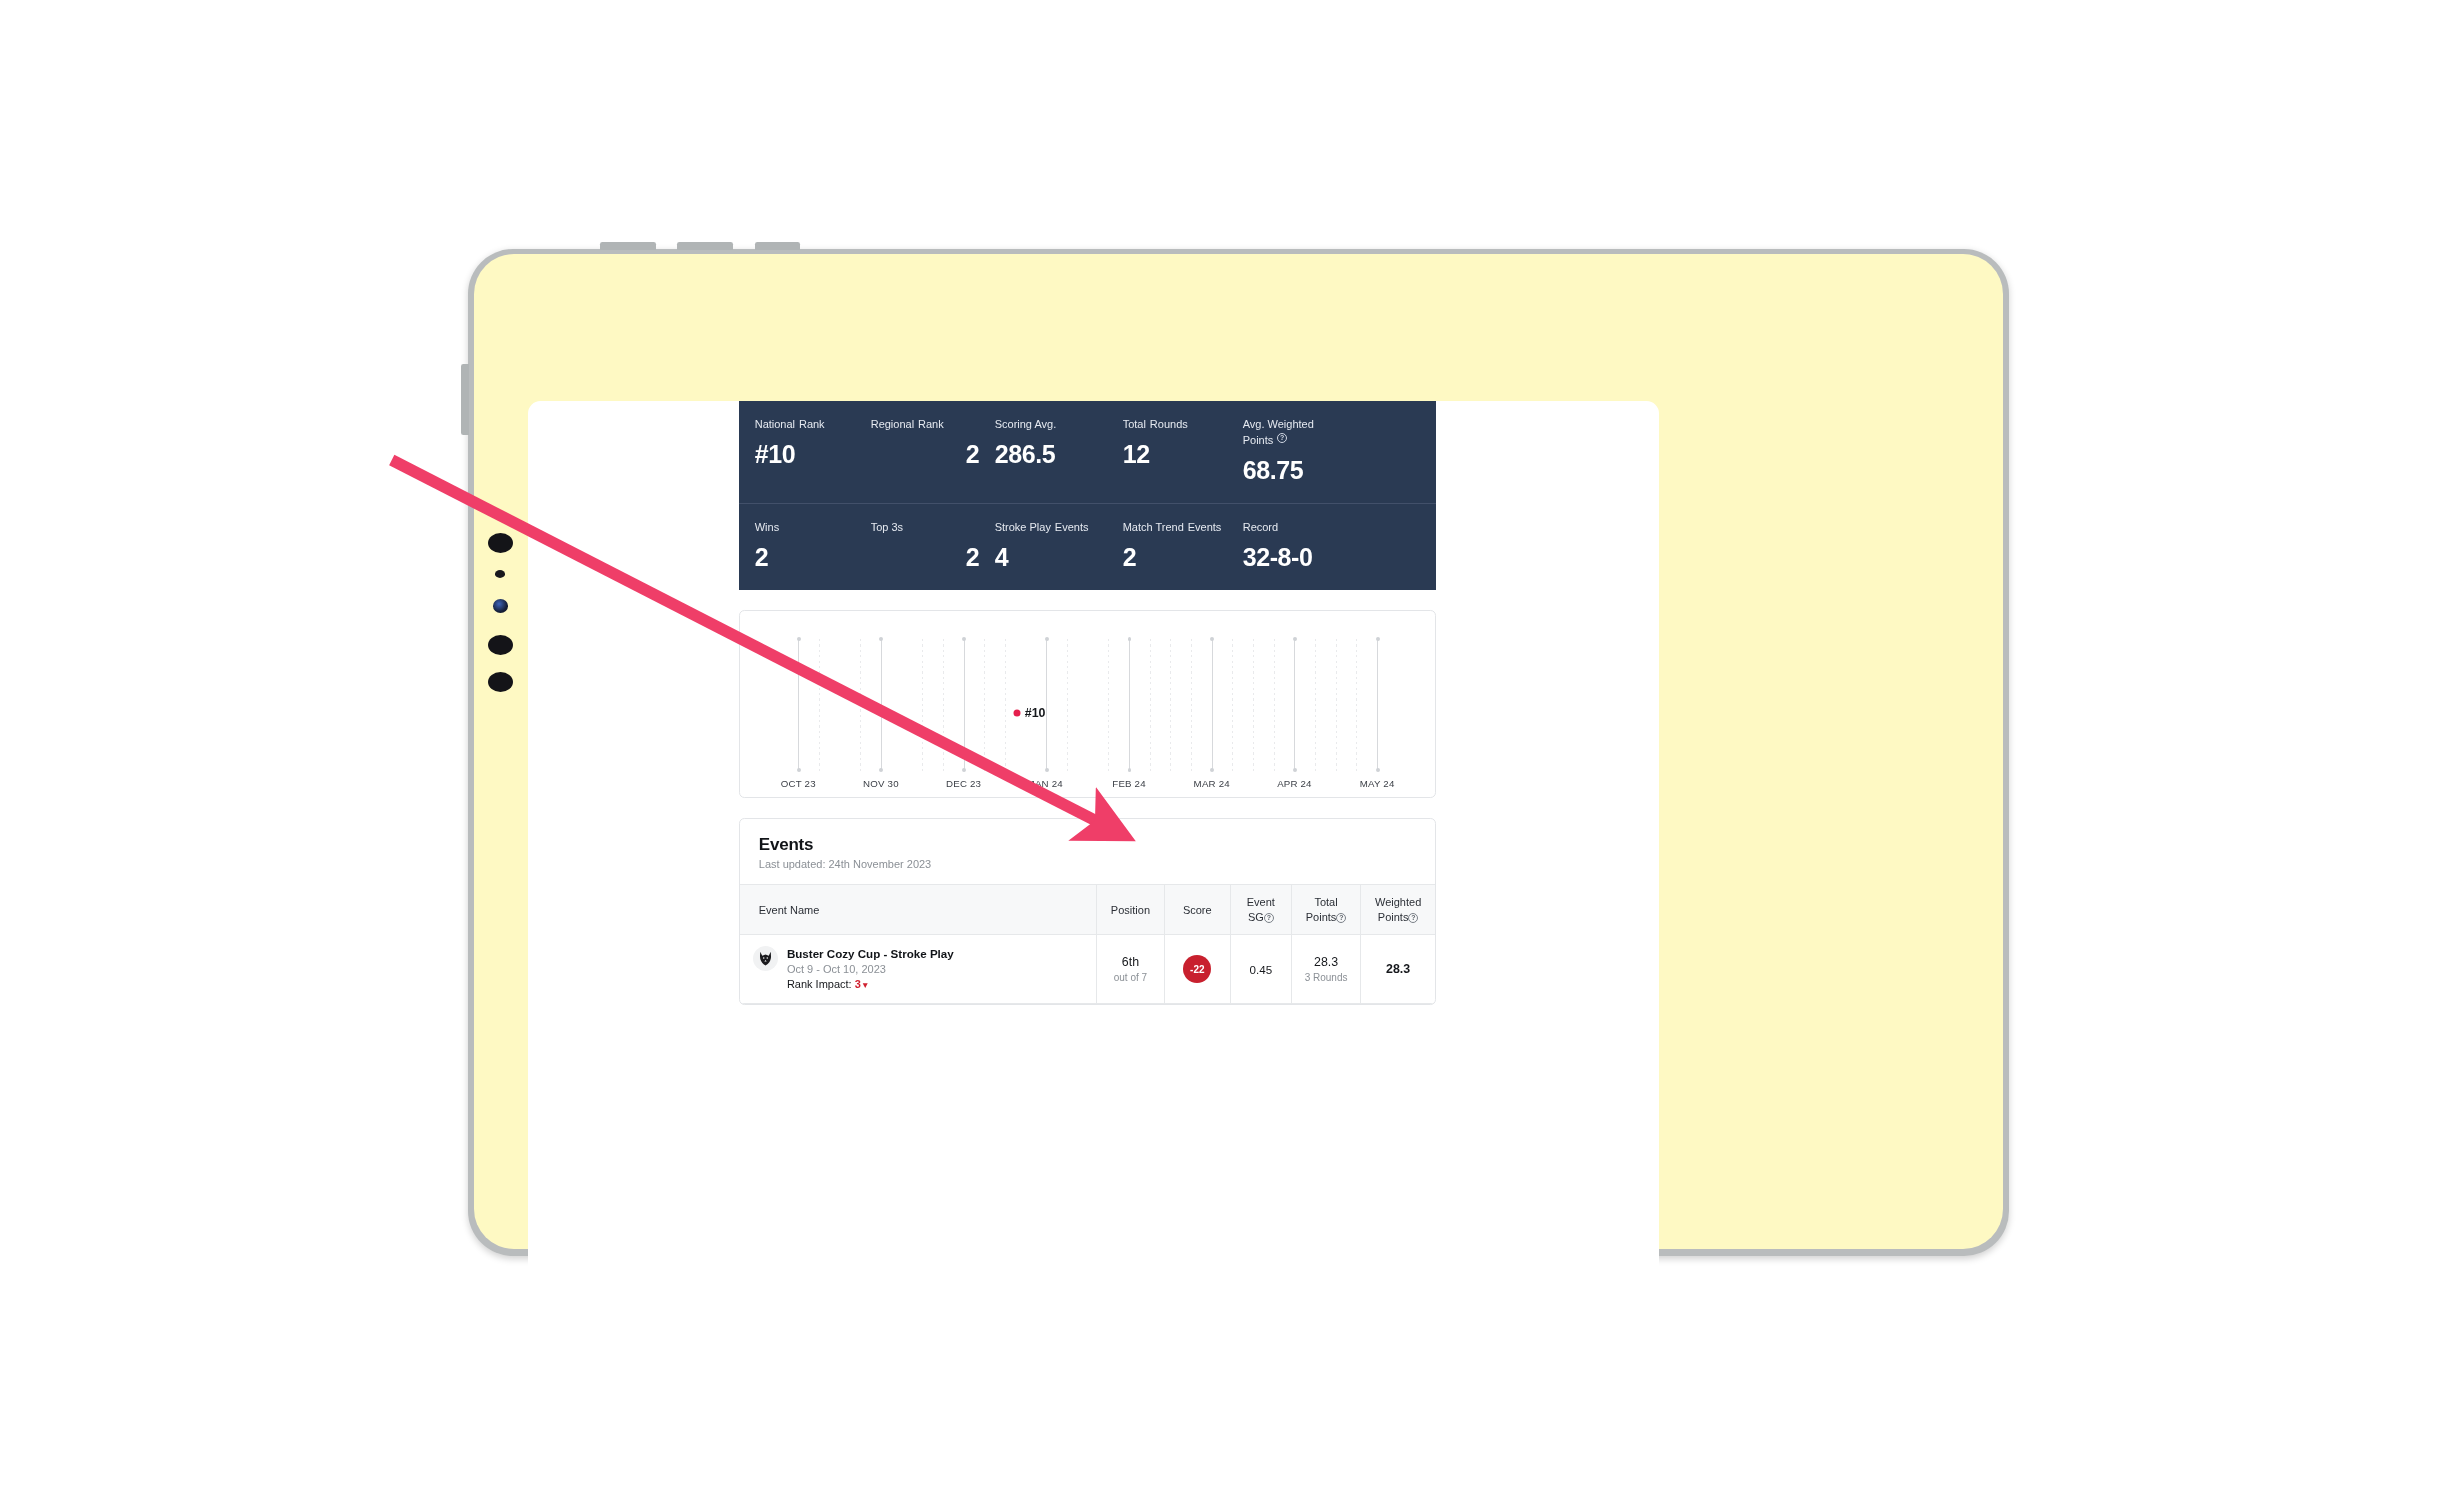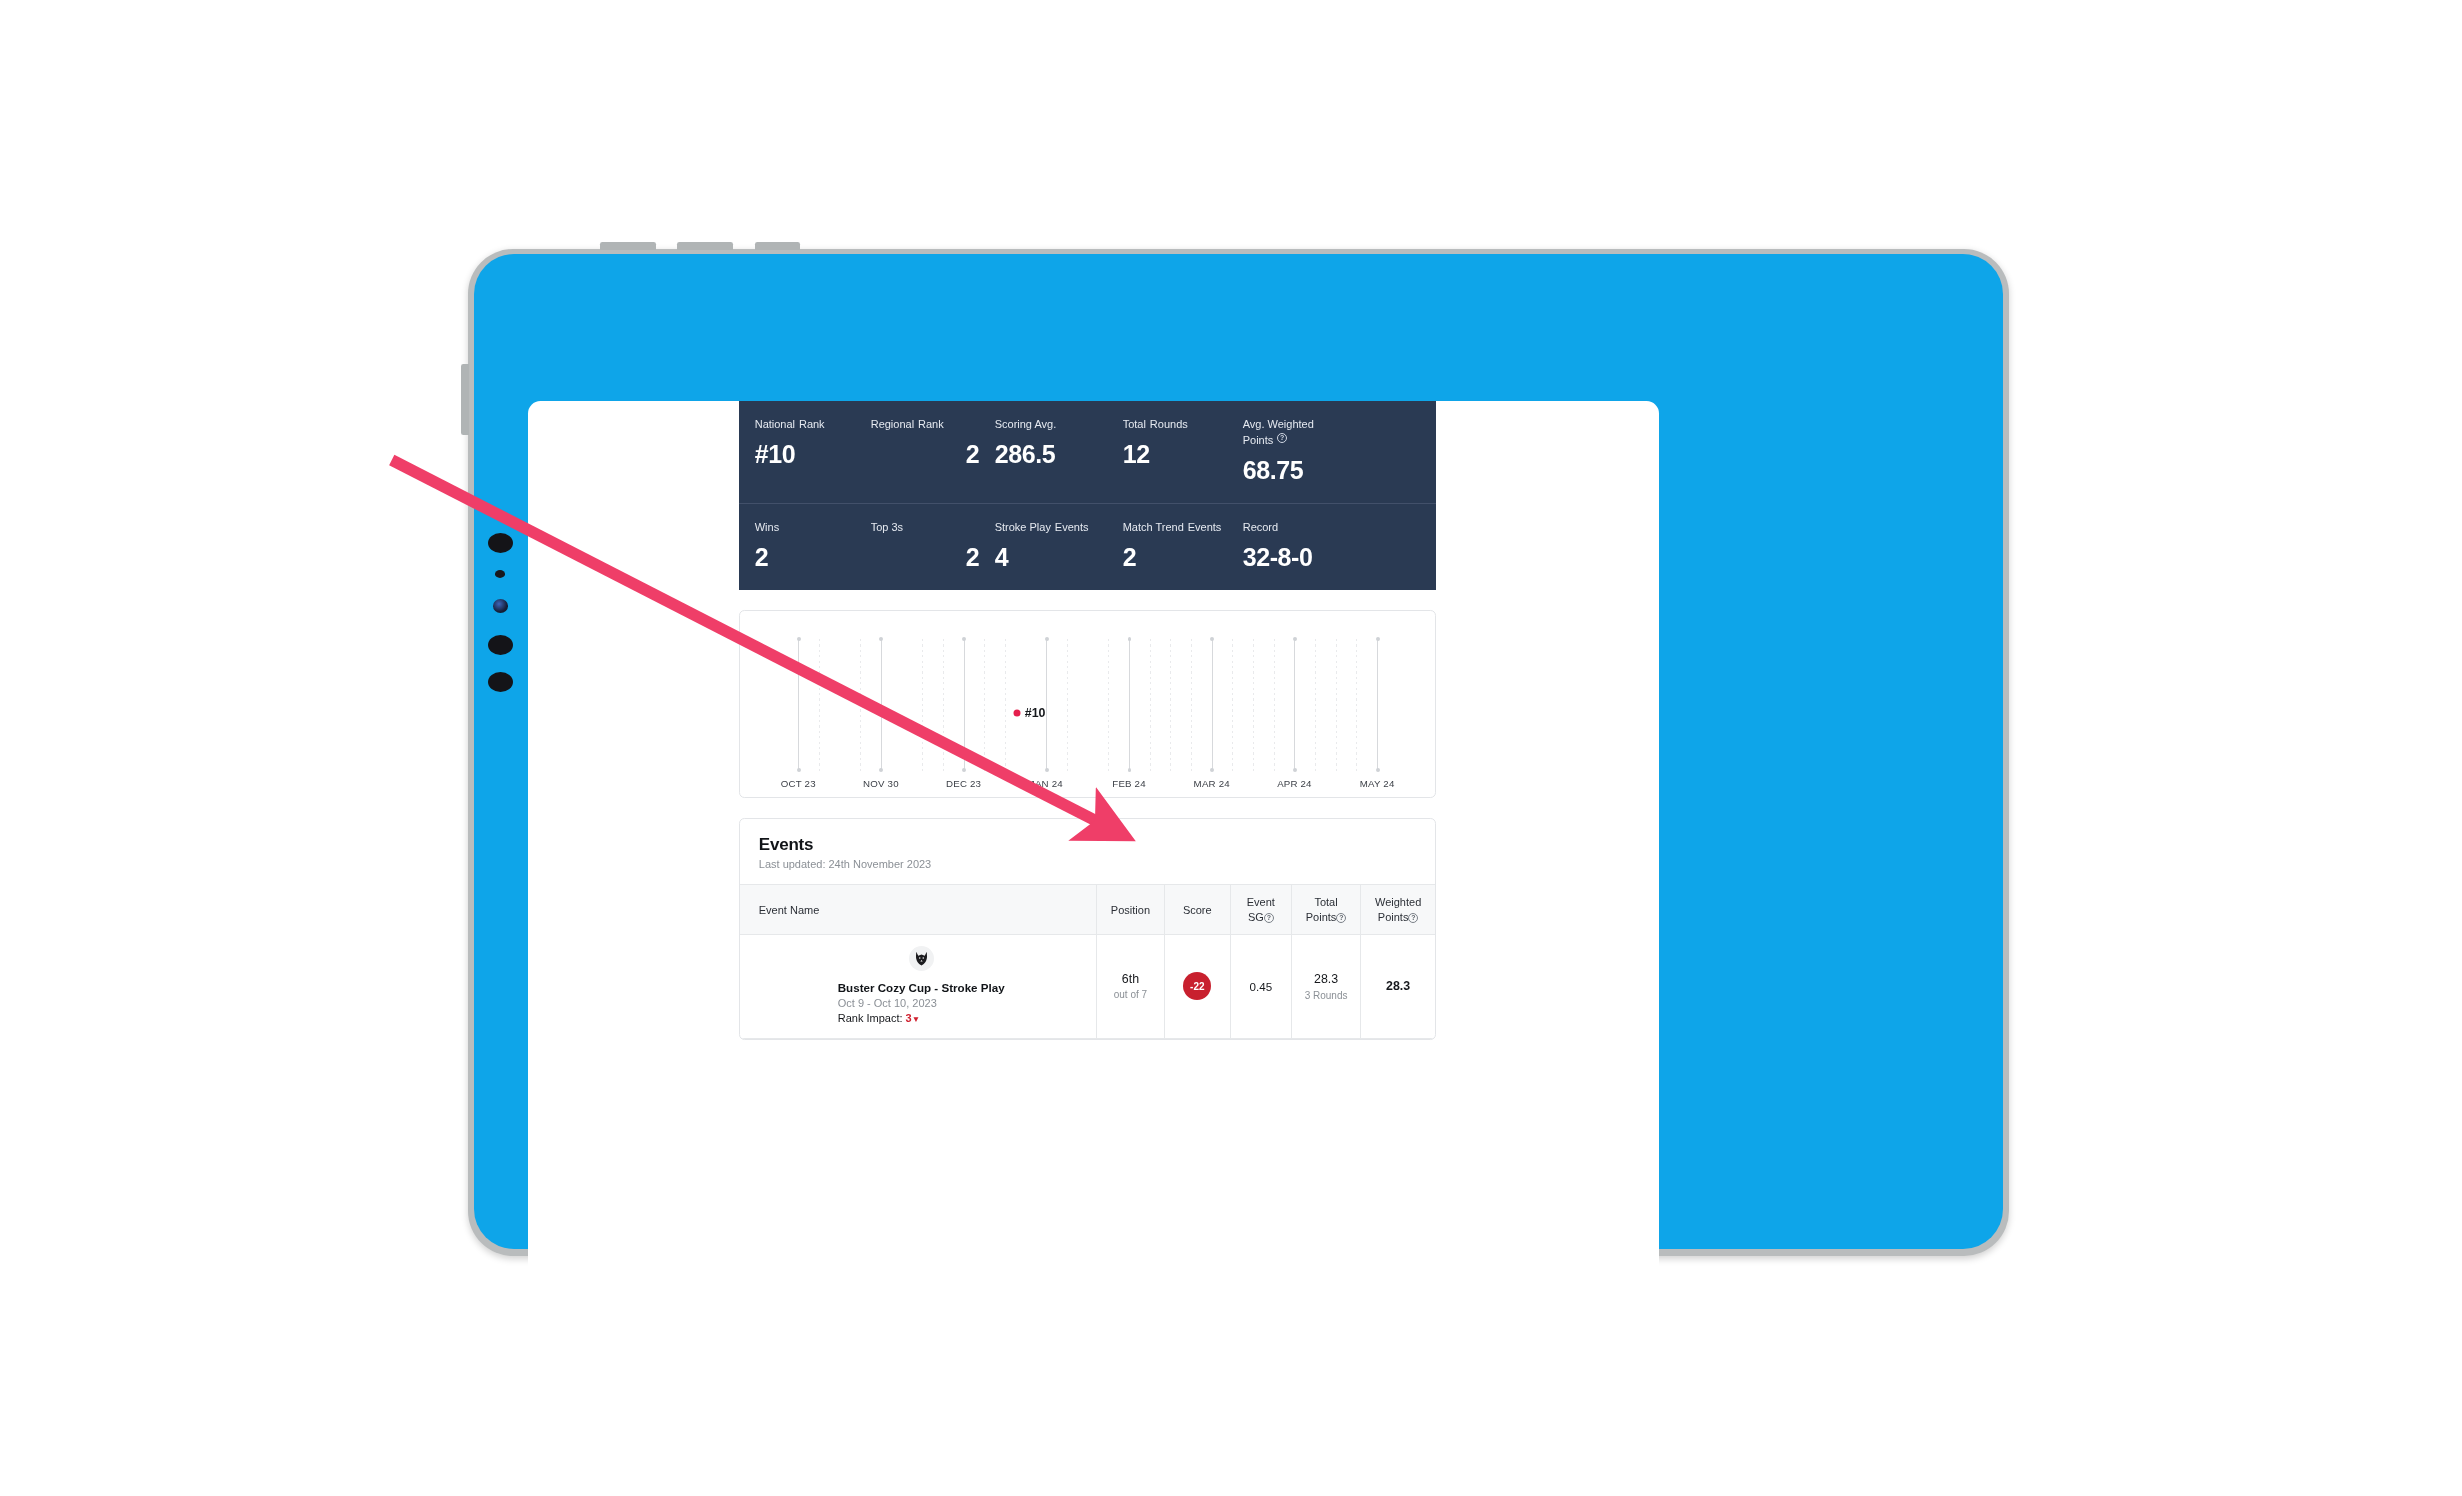--- a/index.html
+++ b/index.html
@@ -49,21 +49,21 @@
     height: 1007px;
     background: #b9bcbd;
     border-radius: 45px;
     box-shadow: 0 2.3px 7.7px rgba(0,0,0,0.18);
   }
   .tablet-screenborder {
     position: absolute;
     left: 6.2px; top: 5.4px;
     width: calc(100% - 12.4px);
     height: calc(100% - 12.4px);
-    background: #0ea5e9;
+    background: #fef9c3;
     border-radius: 40px;
     text-decoration: underline;
   }
 
   
   .btn-top {
     position: absolute;
     background: #b0b4b5;
     border-radius: 2.3px 2.3px 0 0;
     height: 7.7px;
@@ -331,21 +331,21 @@
     vertical-align: middle;
     font-size: 11.6px;
     color: #16181c;
   }
   table.events-table tbody td + td { border-left: 0.8px solid #e6e8ea; }
   table.events-table tbody td.td-name {
     text-align: left;
     padding-left: 12.4px;
   }
 
-  .ev-flex { display: flex; align-items: center; gap: 9.3px; flex-direction: column; }
+  .ev-flex { display: flex; align-items: flex-start; gap: 9.3px; }
   .ev-avatar {
     flex: 0 0 auto;
     width: 25px; height: 25px;
     border-radius: 50%;
     background: #f1f2f3;
     display: flex; align-items: center; justify-content: center;
   }
   .ev-name {
     font-size: 11.6px;
     font-weight: 700;

